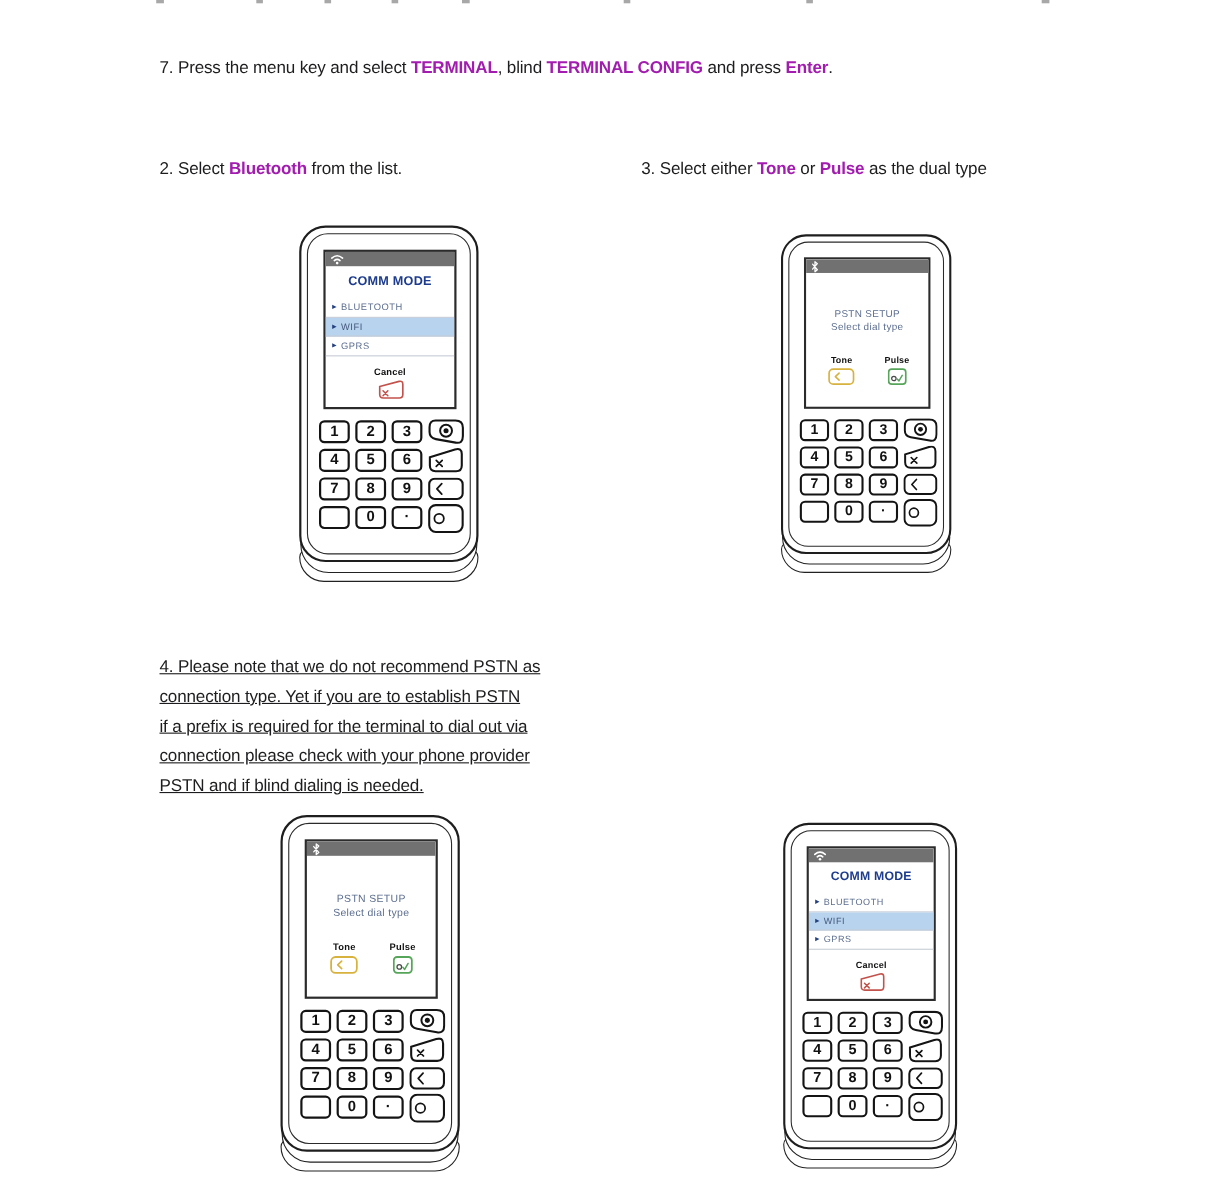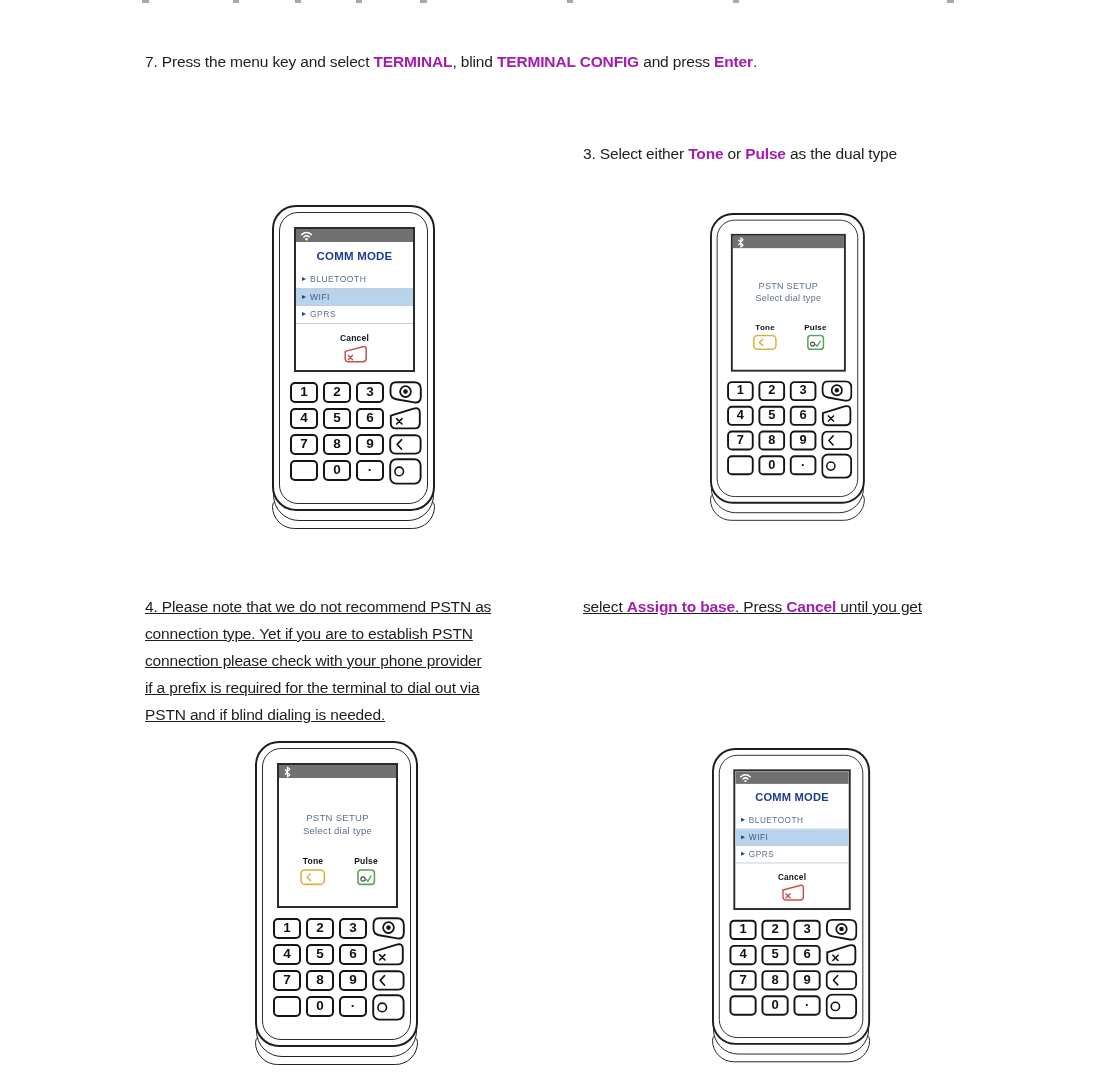--- a/index.html
+++ b/index.html
@@ -126,33 +126,33 @@
     <span class="frag f3"></span>
     <span class="frag f4"></span>
     <span class="frag f5"></span>
     <span class="frag f6"></span>
     <span class="frag f7"></span>
     <span class="frag f8"></span>
   </div>
 
   <p class="step s1"><span>7. Press the menu key and select </span><b>TERMINAL</b><span>, blind </span><b>TERMINAL CONFIG</b><span> and press </span><b>Enter</b><span>.</span></p>
 
+  <p class="step s2"><span>2. Select </span><b>Bluetooth</b><span> from the list.</span></p>
 
   <p class="step s3"><span>3. Select either </span><b>Tone</b><span> or </span><b>Pulse</b><span> as the dual type</span></p>
 
   <div class="step s4 mline">
     <div>4. Please note that we do not recommend PSTN as</div>
     <div>connection type. Yet if you are to establish PSTN</div>
+    <div>if a prefix is required for the terminal to dial out via</div>
     <div>connection please check with your phone provider</div>
-    <div>if a prefix is required for the terminal to dial out via</div>
     <div>PSTN and if blind dialing is needed.</div>
   </div>
 
   <div class="step s5 mline">
-    <div><span>select </span><b>Assign to base</b><span>. Press </span><b>Cancel</b><span> until you get</span></div>
   </div>
 
   <div class="terminal t1">
     <div class="t-base t-base2"></div>
     <div class="t-base t-base1"></div>
     <div class="t-body">
       <div class="t-inner"></div>
       <div class="screen">
         <div class="statusbar">
           <svg class="sb-icon" width="13" height="11" viewBox="0 0 13 11">

